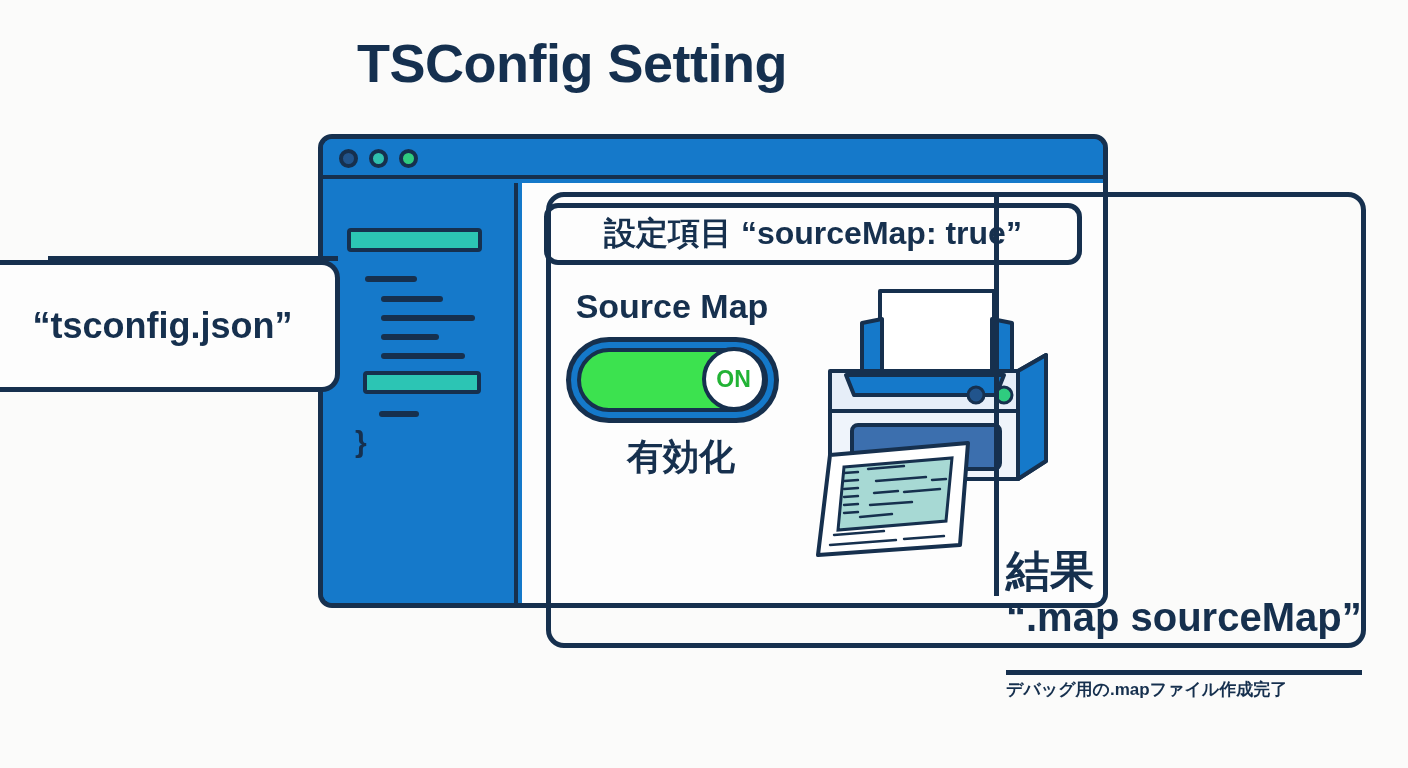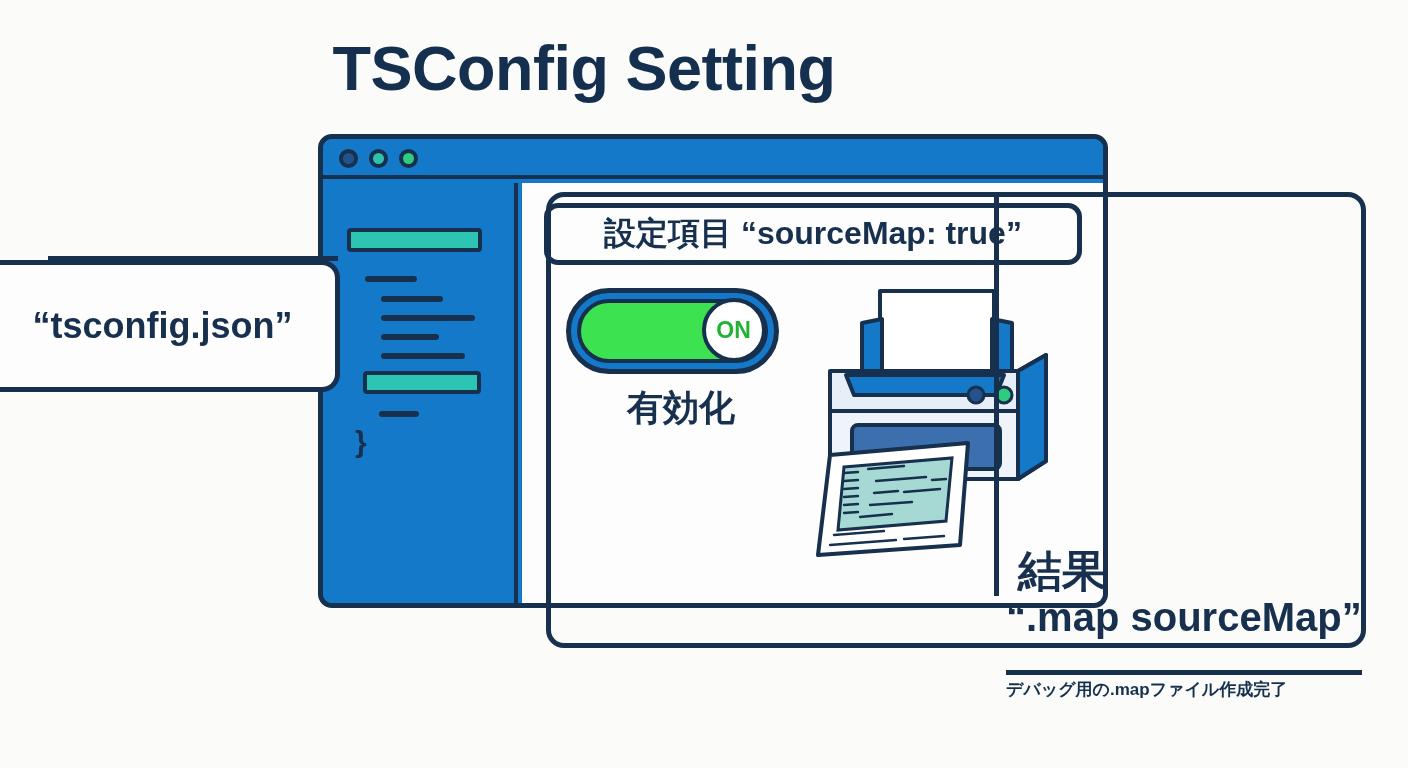--- a/index.html
+++ b/index.html
@@ -14,25 +14,25 @@
     position: relative;
     width: 1408px;
     height: 768px;
     background: #fbfbfa;
     overflow: hidden;
   }
 
   
   .page-title {
     position: absolute;
-    left: 12px;
+    left: 0;
     top: 34px;
     width: 1144px;
     text-align: center;
-    font-size: 63px;
+    font-size: 54px;
     font-weight: bold;
     color: #15304f;
     letter-spacing: -0.5px;
     line-height: 1.1;
   }
 
   
   .window {
     position: absolute;
     left: 318px;
@@ -264,21 +264,20 @@
     left: 1006px;
     top: 548px;
     width: 380px;
     z-index: 8;
   }
   .callout-right-text .r1 {
     font-size: 44px;
     font-weight: bold;
     color: #16304e;
     line-height: 1.05;
-    margin-left: 12px;
   }
   .callout-right-text .r2 {
     font-size: 40px;
     font-weight: bold;
     color: #16304e;
     line-height: 1.15;
     white-space: nowrap;
   }
   .callout-right-rule {
     position: absolute;
@@ -340,20 +339,21 @@
       <div class="brace">}</div>
     </div>
 
     <div class="content">
 
       <div class="setting-pill">
         <span class="setting-pill-text">設定項目 “sourceMap: true”</span>
       </div>
 
       <div class="toggle-group">
+        <div class="toggle-label">Source Map</div>
         <div class="switch">
           <div class="switch-inner"></div>
           <div class="switch-knob">
             <span class="switch-knob-text">ON</span>
           </div>
         </div>
         <div class="toggle-sub">有効化</div>
       </div>
 
       <div class="printer">

